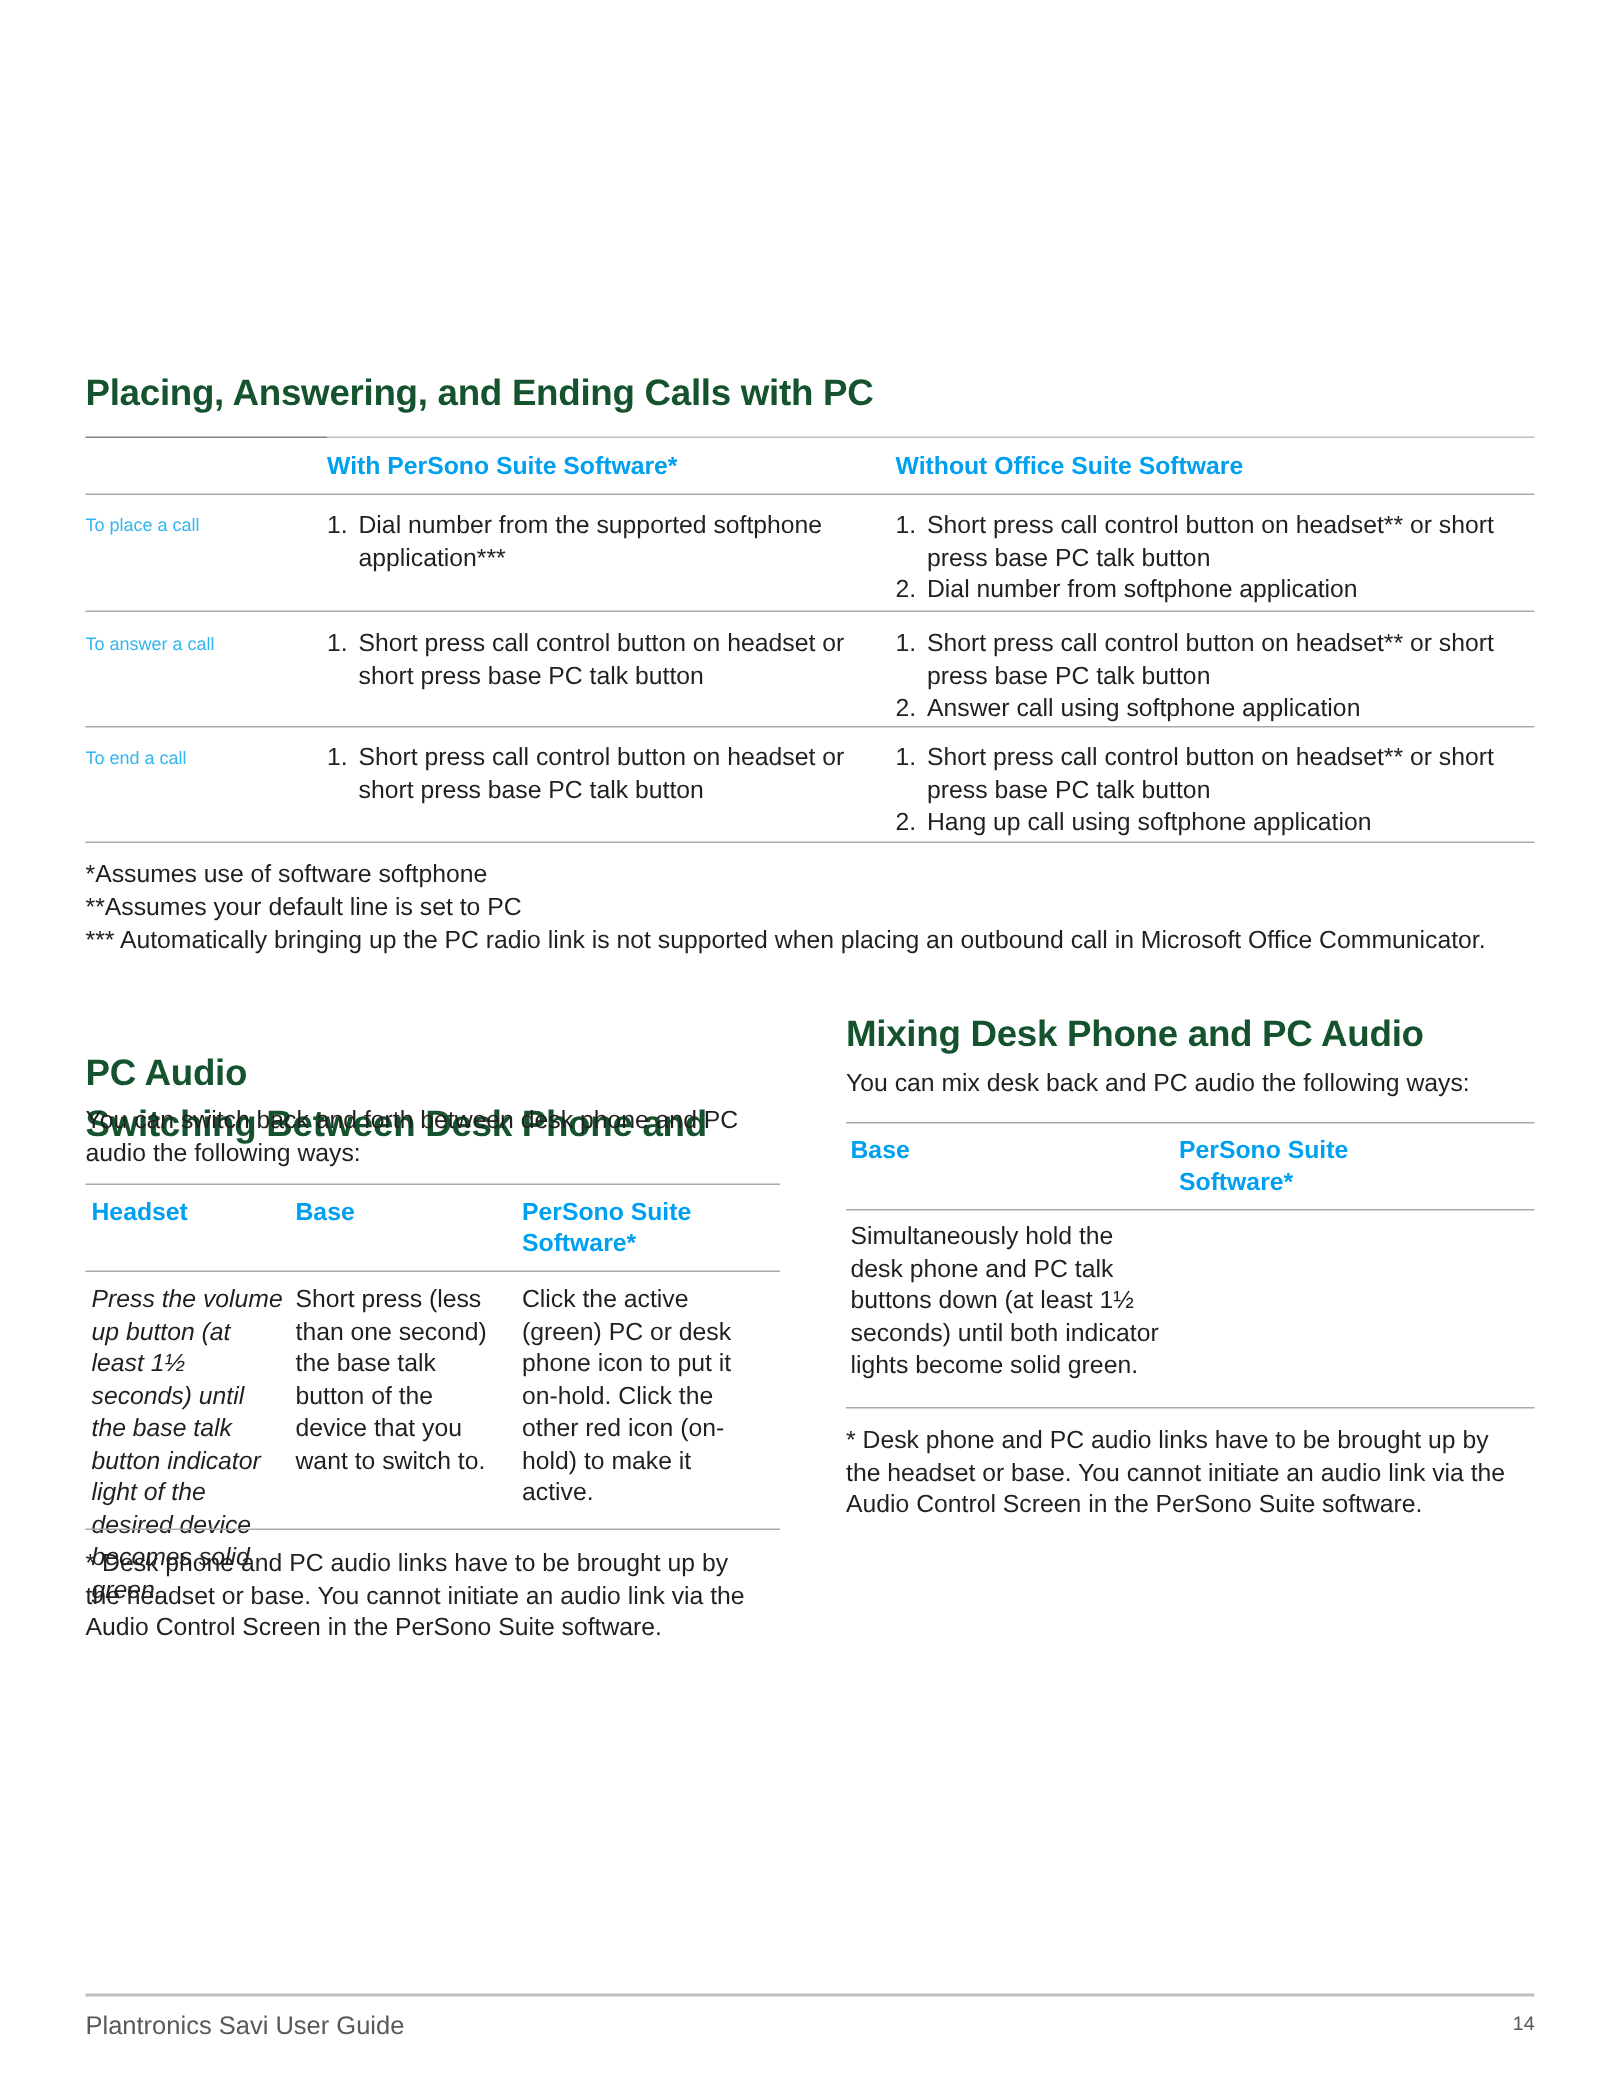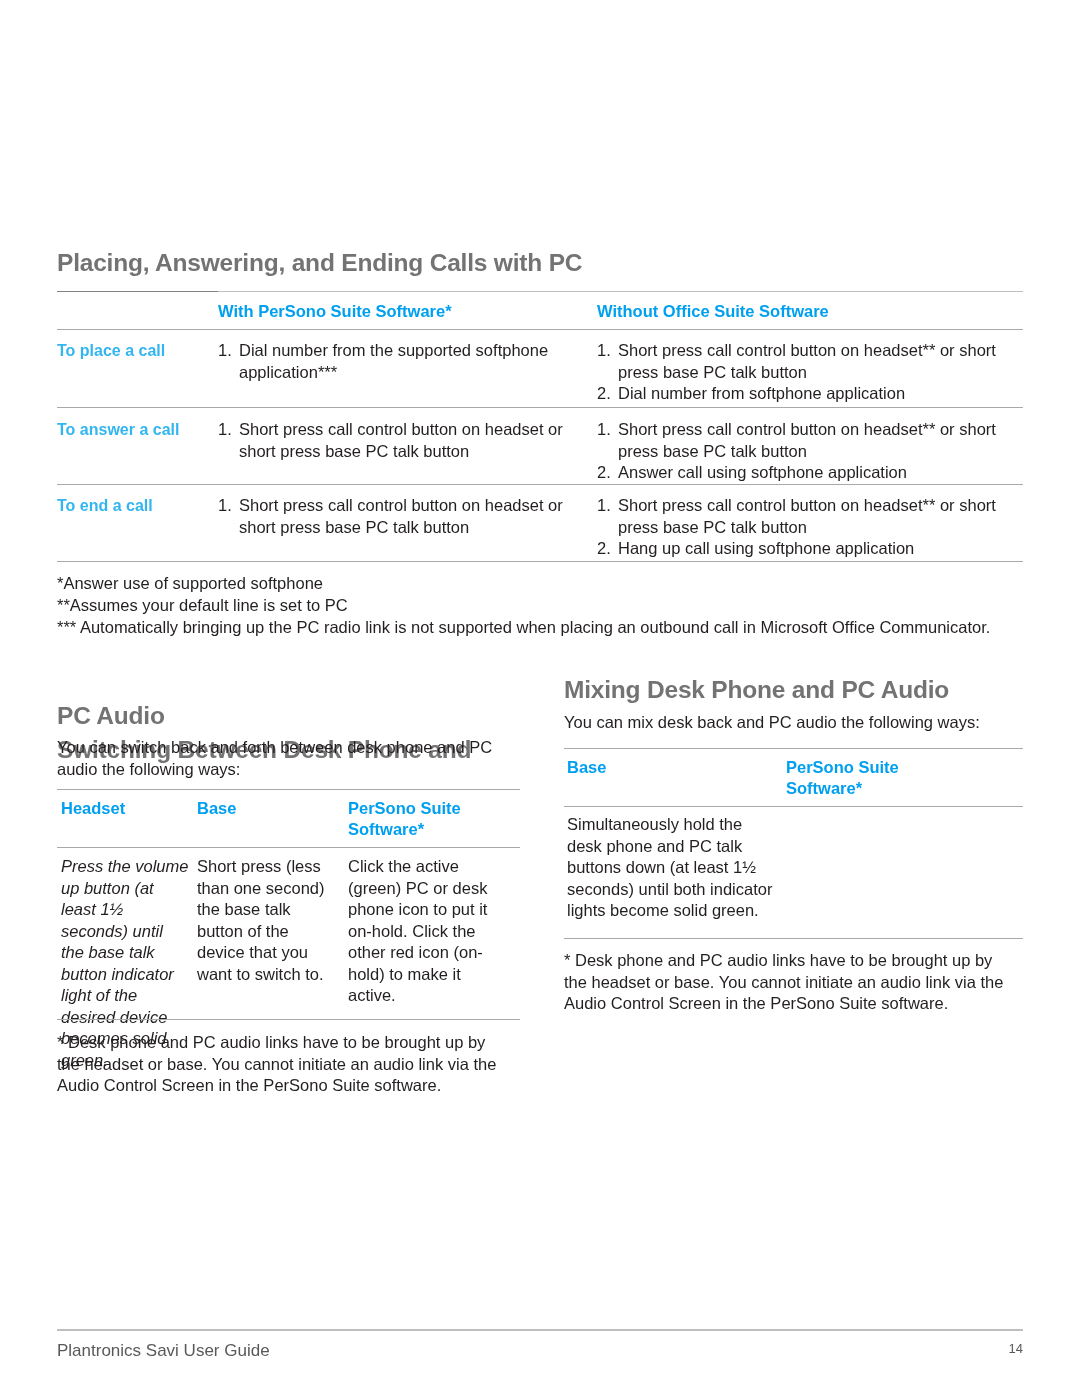--- a/index.html
+++ b/index.html
@@ -18,21 +18,21 @@
   .page {
     position: absolute;
     left: 0; top: 0;
     width: 1080px;
     height: 1397px;
   }
 
   
   .h1 {
     position: absolute;
-    color: #737373;
+    color: #14532d;
     font-size: 24.5px;
     font-weight: bold;
     letter-spacing: -0.2px;
     line-height: 28px;
   }
 
   
   .body-text {
     position: absolute;
     font-size: 16.5px;
@@ -59,23 +59,23 @@
   .th {
     position: absolute;
     color: #00a0f0;
     font-size: 16.5px;
     font-weight: bold;
     line-height: 21px;
   }
   .rowlabel {
     position: absolute;
     color: #33b5f0;
-    font-size: 16px;
+    font-size: 12px;
     line-height: 21px;
-    font-weight: bold;
+    font-weight: normal;
   }
   .cell {
     position: absolute;
     font-size: 16.5px;
     line-height: 21.5px;
     color: #231f20;
   }
   .cell ol {
     margin: 0;
     padding: 0;
@@ -176,21 +176,21 @@
 
   <div class="cell" style="left:597px; top:495px; width:430px;">
     <ol>
       <li><span class="num">1.</span><span>Short press call control button on headset** or short press base PC talk button</span></li>
       <li><span class="num">2.</span><span>Hang up call using softphone application</span></li>
     </ol>
   </div>
 
   <div class="rule" style="left:57px; top:561px; width:966px;"></div>
 
-  <div class="small-note" style="left:57px; top:572px; width:960px;">*Answer use of supported softphone</div>
+  <div class="small-note" style="left:57px; top:572px; width:960px;">*Assumes use of software softphone</div>
   <div class="small-note" style="left:57px; top:594px; width:960px;">**Assumes your default line is set to PC</div>
   <div class="small-note" style="left:57px; top:616px; width:966px;">*** Automatically bringing up the PC radio link is not supported when placing an outbound call in Microsoft Office Communicator.</div>
 
   <div class="h1" style="left:57px; top:712px; width:470px;margin-top:24px;">Switching Between Desk Phone and</div>
   <div class="h1" style="left:57px; top:702px; width:470px;">PC Audio</div>
 
   <div class="body-text" style="left:57px; top:737px; width:460px;">You can switch back and forth between desk phone and PC audio the following ways:</div>
 
   <div class="rule" style="left:57px; top:789px; width:463px;"></div>
 

